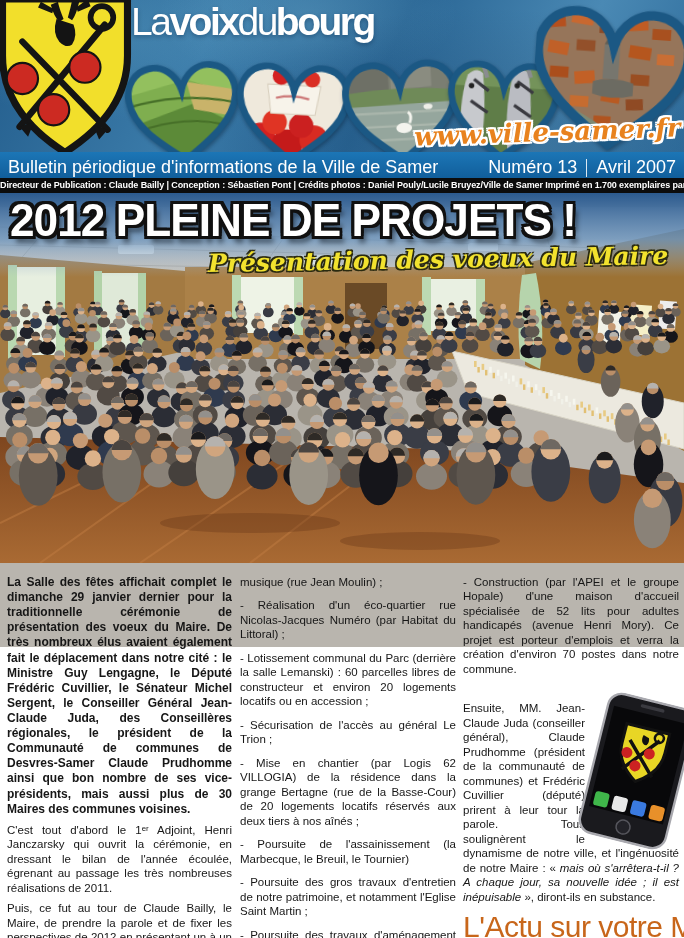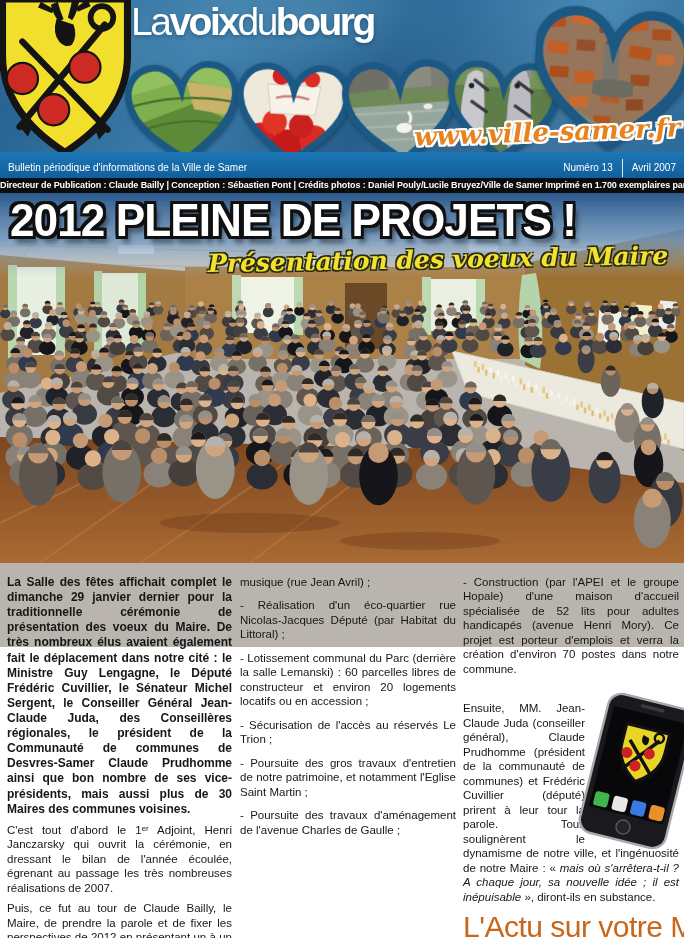--- a/index.html
+++ b/index.html
@@ -20,21 +20,21 @@
   .website{position:absolute;right:4px;top:117px;z-index:6;
     font-family:"DejaVu Serif",serif;font-style:italic;font-weight:700;font-size:26px;
     color:#e8821e;transform:rotate(-2deg);white-space:nowrap;
     text-shadow:-2px -2px 0 #fff,2px -2px 0 #fff,-2px 2px 0 #fff,2px 2px 0 #fff,0 -2px 0 #fff,0 2px 0 #fff,-2px 0 0 #fff,2px 0 0 #fff;}
   .heart{position:absolute;z-index:3;}
   .heart svg{display:block;filter:drop-shadow(1px 2px 2px rgba(0,20,40,.4));}
   .shield{position:absolute;left:-6px;top:-8px;z-index:5;}
 
   
   .subbar{position:absolute;left:0;top:152px;width:684px;height:31px;z-index:7;
-    background:linear-gradient(#1c76b6,#0f5a96);color:#fff;font-size:10px;
+    background:linear-gradient(#1c76b6,#0f5a96);color:#fff;font-size:18px;
     display:flex;align-items:center;justify-content:space-between;box-sizing:border-box;padding:0 8px;}
   .subbar .right{display:flex;align-items:center;}
   .subbar .sep{display:inline-block;width:1px;height:18px;background:rgba(255,255,255,.85);margin:0 9px;}
   .creditsbar{position:absolute;left:0;top:178px;width:684px;height:15px;z-index:7;
     background:#0c0c0c;color:#fff;font-size:9px;font-weight:700;line-height:15px;
     white-space:nowrap;text-align:center;letter-spacing:-.1px;}
 
   
   .hero{position:absolute;left:0;top:193px;width:684px;height:454px;overflow:hidden;background:#b9b5ae;}
   .hero svg.scene{position:absolute;left:0;top:0;}
@@ -1266,30 +1266,32 @@
           <circle cx="550.8046232959277" cy="256.2289702986502" r="10.25" fill="#dcb28a"></circle>
           <path d="M 540.5546232959277 256.2289702986502 a 10.25 10.25 0 0 1 20.5 0 Z" fill="#6e6862"></path>
         </g>
     </svg>
     <div class="hero-headline">2012 PLEINE DE PROJETS !</div>
     <div class="hero-script">Présentation des voeux du Maire</div>
   </div>
 
   <div class="col col1">
     <p class="lead">La Salle des fêtes affichait complet le dimanche 29 janvier dernier pour la traditionnelle cérémonie de présentation des voeux du Maire. De très nombreux élus avaient également fait le déplacement dans notre cité : le Ministre Guy Lengagne, le Député Frédéric Cuvillier, le Sénateur Michel Sergent, le Conseiller Général Jean-Claude Juda, des Conseillères régionales, le président de la Communauté de communes de Desvres-Samer Claude Prudhomme ainsi que bon nombre de ses vice-présidents, mais aussi plus de 30 Maires des communes voisines.</p>
-    <p>C'est tout d'abord le 1ᵉʳ Adjoint, Henri Janczarsky qui ouvrit la cérémonie, en dressant le bilan de l'année écoulée, égrenant au passage les très nombreuses réalisations de 2007.</p>
+    <p>C'est tout d'abord le 1ᵉʳ Adjoint, Henri Janczarsky qui ouvrit la cérémonie, en dressant le bilan de l'année écoulée, égrenant au passage les très nombreuses réalisations de 2011.</p>
     <p>Puis, ce fut au tour de Claude Bailly, le Maire, de prendre la parole et de fixer les perspectives de 2012 en présentant un à un les projets qui verront le jour dans les mois à venir. Citons par exemple :</p>
 
   </div>
 
   <div class="col col2">
-    <div class="item">musique (rue Jean Avril) ;</div>
-    <div class="item">- Réalisation d'un éco-quartier rue Nicolas-Jacques Député (par Habitat du Littoral) ;</div>
+    <div class="item">musique (rue Jean Moulin) ;</div>
+    <div class="item">- Réalisation d'un éco-quartier rue Nicolas-Jacques Numéro (par Habitat du Littoral) ;</div>
     <div class="item">- Lotissement communal du Parc (derrière la salle Lemanski) : 60 parcelles libres de constructeur et environ 20 logements locatifs ou en accession ;</div>
-    <div class="item">- Sécurisation de l'accès au réservés Le Trion ;</div>
+    <div class="item">- Sécurisation de l'accès au général Le Trion ;</div>
+    <div class="item">- Mise en chantier (par Logis 62 VILLOGIA) de la résidence dans la grange Bertagne (rue de la Basse-Cour) de 20 logements locatifs réservés aux deux tiers à nos aînés ;</div>
+    <div class="item">- Poursuite de l'assainissement (la Marbecque, le Breuil, le Tournier)</div>
     <div class="item">- Poursuite des gros travaux d'entretien de notre patrimoine, et notamment l'Eglise Saint Martin ;</div>
     <div class="item">- Poursuite des travaux d'aménagement de l'avenue Charles de Gaulle ;</div>
 
   </div>
 
   <div class="col col3">
     <p style="margin-bottom:25px;">- Construction (par l'APEI et le groupe Hopale) d'une maison d'accueil spécialisée de 52 lits pour adultes handicapés (avenue Henri Mory). Ce projet est porteur d'emplois et verra la création d'environ 70 postes dans notre commune.</p>
     <p>
       <span class="phone-spacer"></span>
       <span>Ensuite, MM. Jean-Claude Juda (conseiller général), Claude Prudhomme (président de la communauté de communes) et Frédéric Cuvillier (député) prirent à leur tour la parole. Tous soulignèrent le dynamisme de notre ville, et l'ingénuosité de notre Maire : « </span><span class="quote">mais où s'arrêtera-t-il ? A chaque jour, sa nouvelle idée ; il est inépuisable</span><span> », diront-ils en substance.</span>

